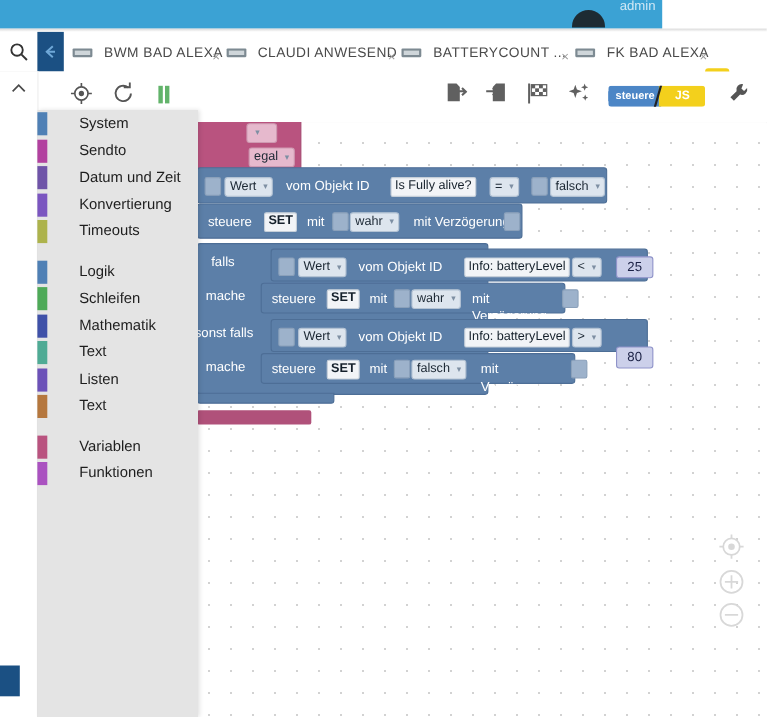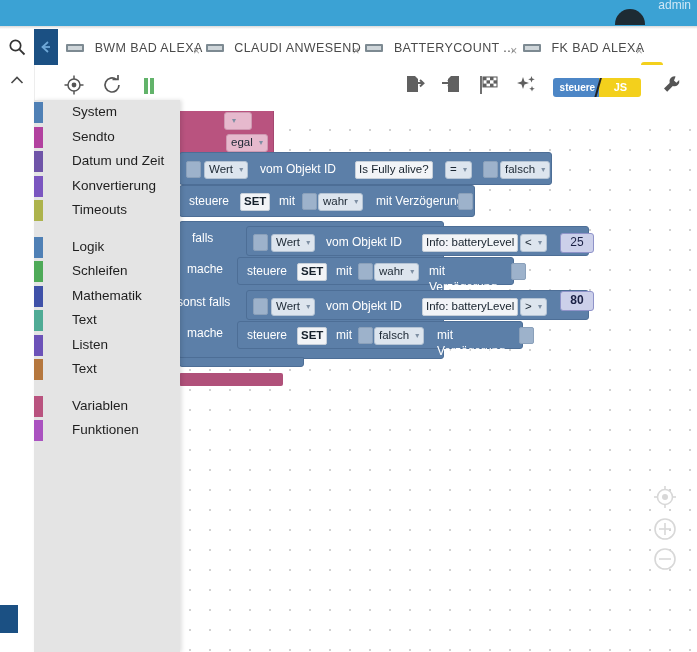--- a/index.html
+++ b/index.html
@@ -3,21 +3,21 @@
 <meta charset="utf-8">
 <style>
   html,body{margin:0;padding:0;}
   body{
     width:697px;height:652px;overflow:hidden;position:relative;
     background:#ffffff;
     font-family:"Liberation Sans", sans-serif;
     font-size:13px;color:#222;
   }
   
-  .appbar{position:absolute;left:0;top:0;width:697px;height:26px;background:#3ba2d4;}
+  .appbar{position:absolute;left:0;top:0;width:602px;height:26px;background:#3ba2d4;}
   .appbar .avatar{position:absolute;right:52px;top:9px;width:30px;height:16px;
     background:#1d2b33;border-radius:15px 15px 0 0;}
   .appbar .user{position:absolute;right:6px;top:-2px;color:#cfe7f5;font-size:12px;}
   .appbar-shadow{position:absolute;left:0;top:26px;width:697px;height:3px;
     background:linear-gradient(#d9d9d9,#ffffff);}
   
   .tabstrip{position:absolute;left:0;top:29px;width:697px;height:36px;background:#fff;}
   .searchcell{position:absolute;left:0;top:0;width:34px;height:36px;
     border-right:1px solid #e7e7e7;border-bottom:1px solid #e7e7e7;background:#fff;}
   .searchcell svg{position:absolute;left:8px;top:9px;}
@@ -320,21 +320,21 @@
     <span class="field" style="position:absolute;left:24px;top:7px;">
       <span>Wert</span>
       <span class="caret">▾</span>
     </span>
     <span class="wlabel" style="position:absolute;left:76px;top:7px;">vom Objekt ID</span>
     <span class="field-txt" style="position:absolute;left:175px;top:7px;">Info: batteryLevel</span>
     <span class="field" style="position:absolute;left:273px;top:7px;">
       <span>&gt;</span>
       <span class="caret">▾</span>
     </span>
-    <span class="numfield" style="position:absolute;left:313px;top:0;font-weight:bold;">80</span>
+    <span class="numfield" style="position:absolute;left:313px;top:24px;">80</span>
   </div>
 
   <div class="wlabel" style="position:absolute;left:150px;top:214px;">mache</div>
   <div class="blk b-ctrl" style="left:203px;top:210px;width:286px;height:28px;border-radius:3px;">
     <span class="wlabel" style="position:absolute;left:6px;top:5px;">steuere</span>
     <span class="field-txt" style="position:absolute;left:59px;top:5px;font-weight:bold;">SET</span>
     <span class="wlabel" style="position:absolute;left:95px;top:5px;">mit</span>
     <span class="socket" style="position:absolute;left:120px;top:5px;"></span>
     <span class="field" style="position:absolute;left:136px;top:5px;">
       <span>falsch</span>

